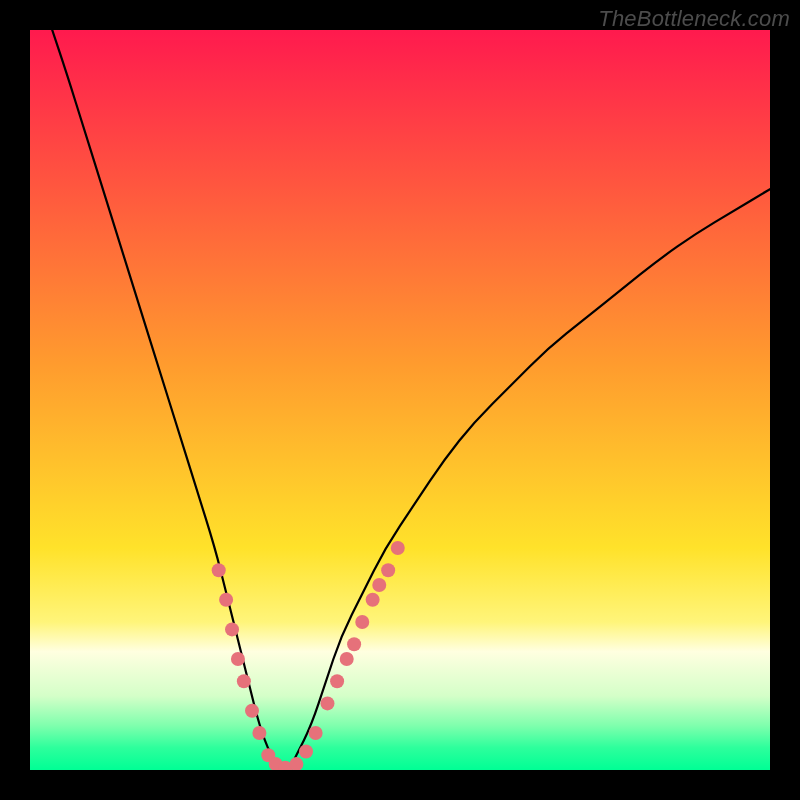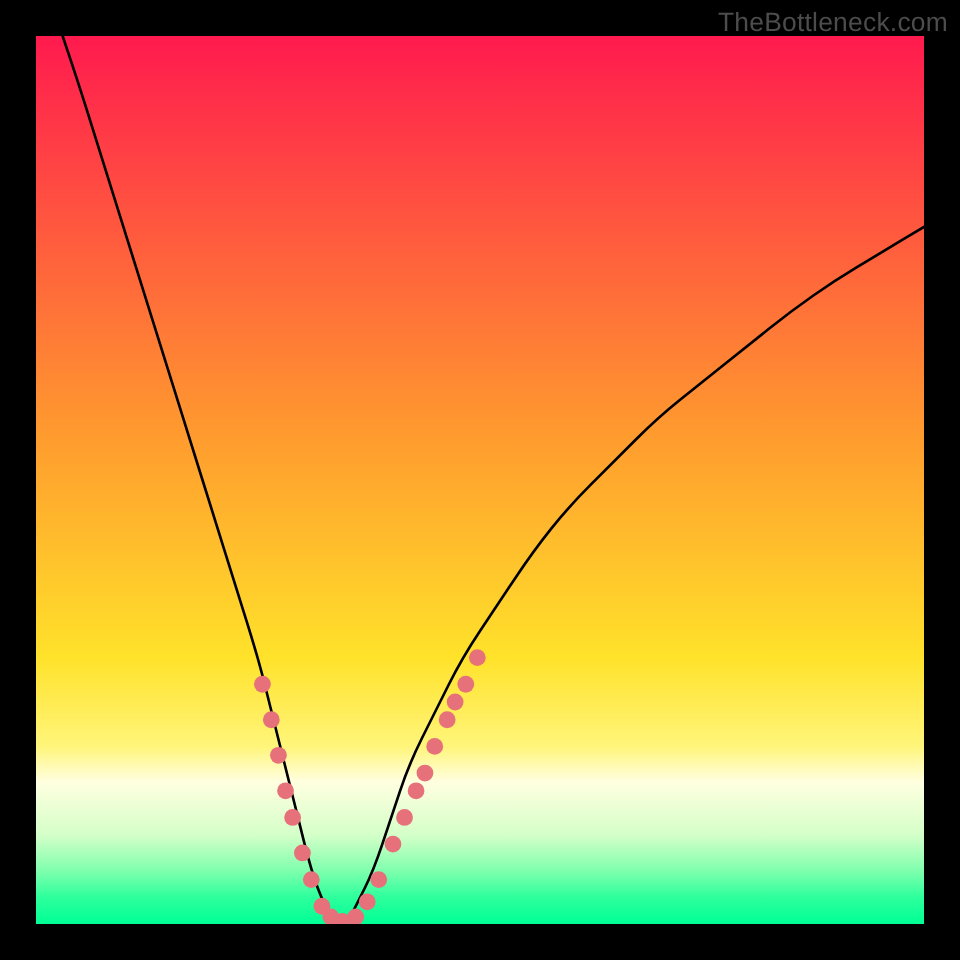--- a/index.html
+++ b/index.html
@@ -9,20 +9,21 @@
     height: 800px;
     overflow: hidden;
     background: #000000;
     font-family: Arial, Helvetica, sans-serif;
   }
   .outer {
     position: relative;
     width: 800px;
     height: 800px;
     background: #000000;
+    font-style: italic;
   }
   .watermark {
     position: absolute;
     top: 6px;
     right: 10px;
     color: #4c4c4c;
     font-size: 22px;
     font-weight: 500;
     letter-spacing: 0.2px;
     z-index: 10;

